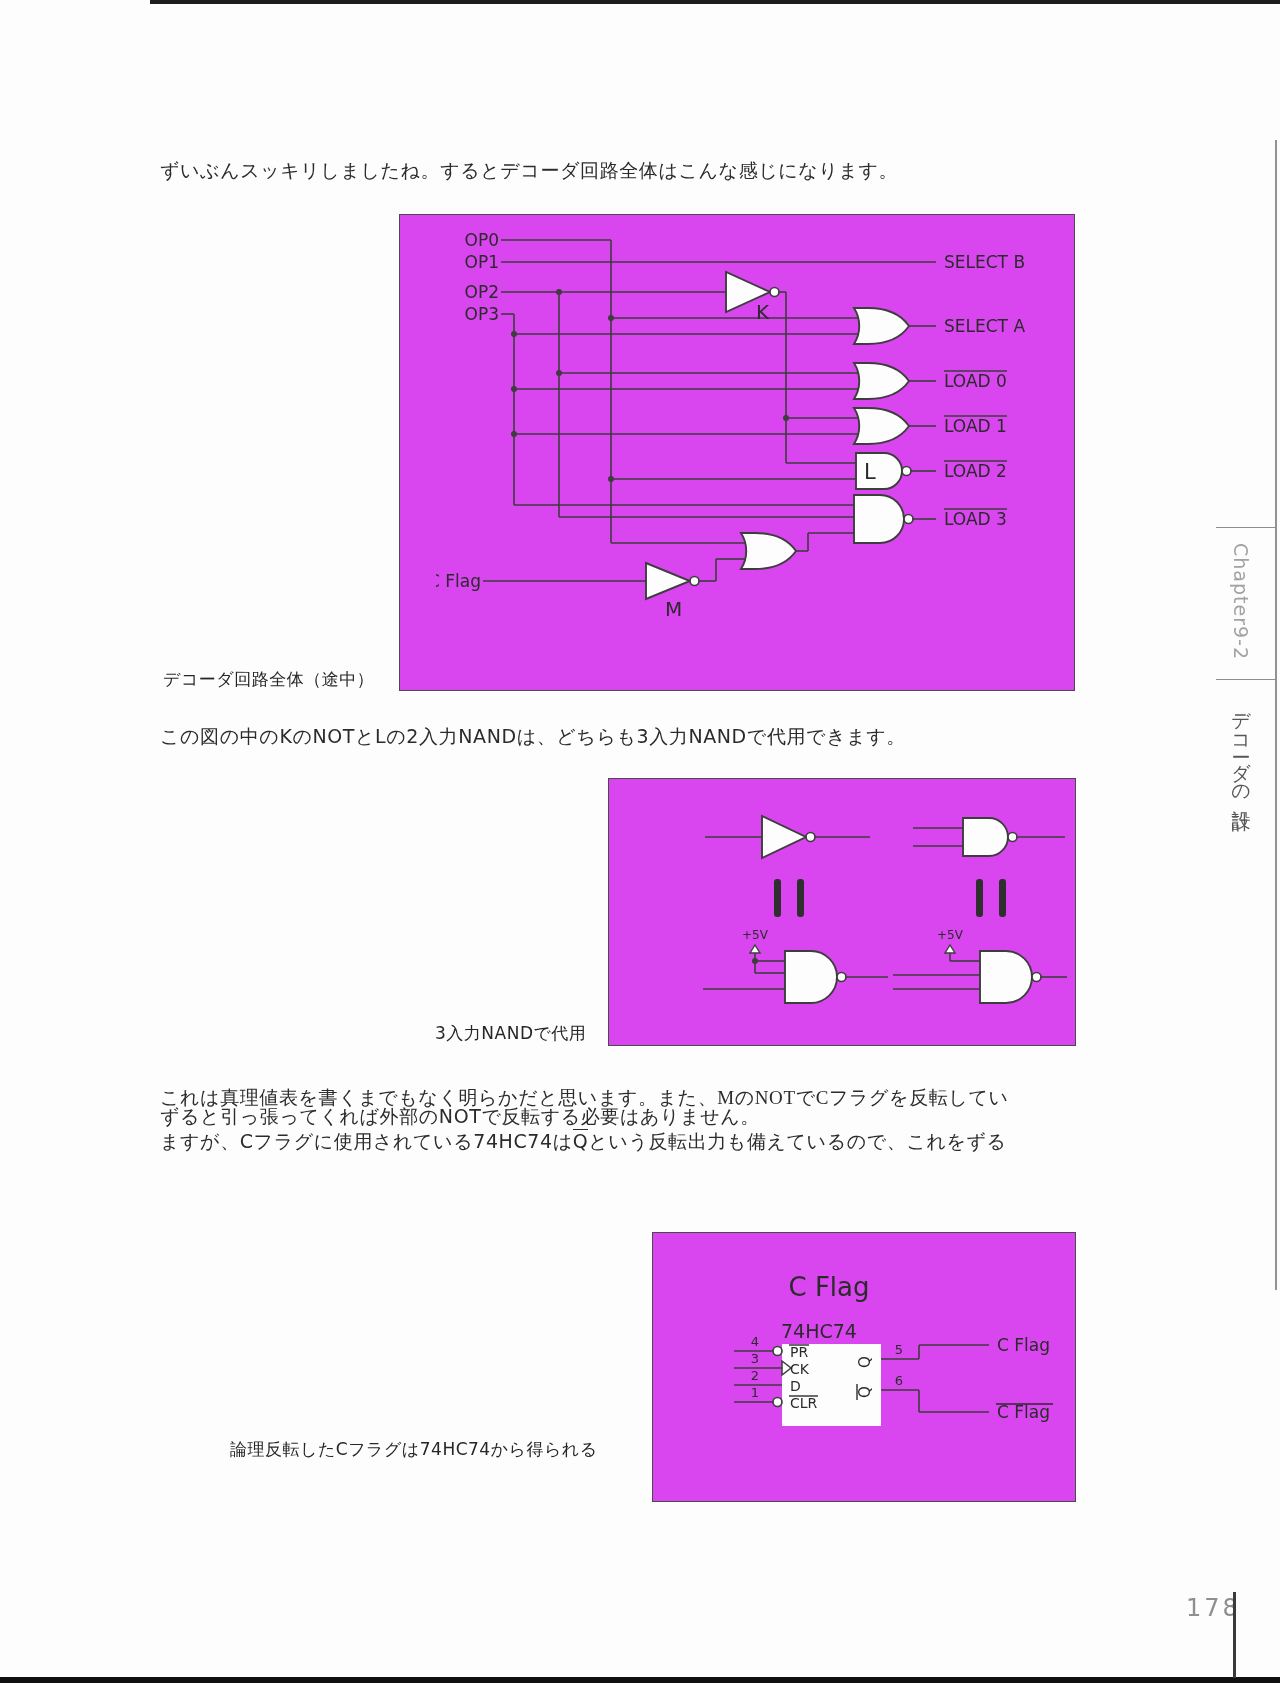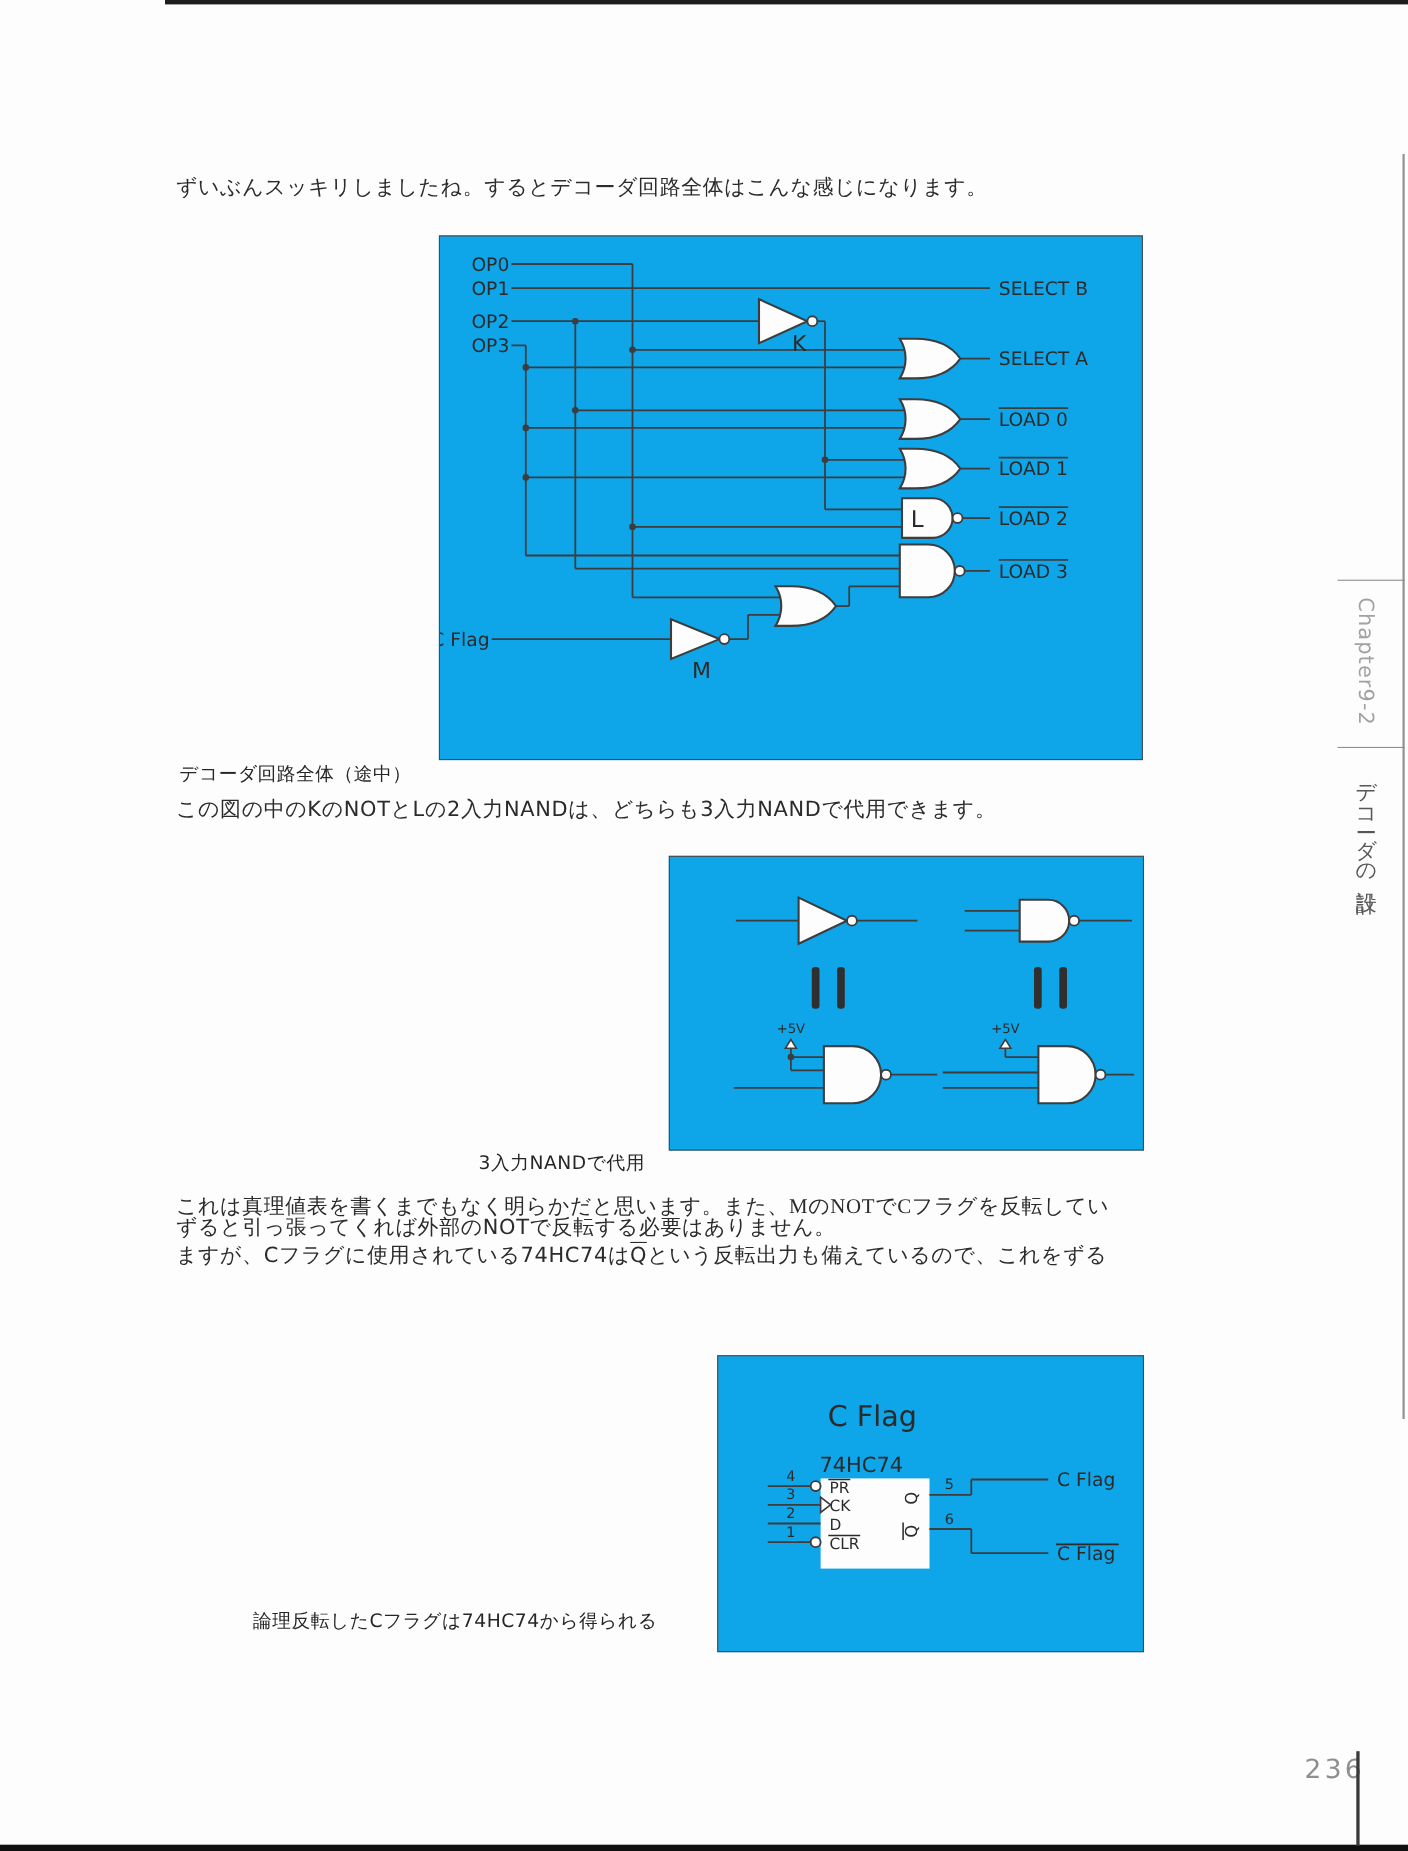--- a/index.html
+++ b/index.html
@@ -2,22 +2,22 @@
 <html><head>
 <meta charset="utf-8">
 <style>
   html,body{margin:0;padding:0;}
   body{
     width:1280px;height:1683px;position:relative;background:#fdfdfd;
     font-family:"DejaVu Sans","Liberation Sans",sans-serif;color:#2b2b2b;overflow:hidden;
   }
   .abs{position:absolute;}
   .para{font-size:19px;letter-spacing:.6px;white-space:nowrap;line-height:24px;}
-  .cap{font-size:17px;letter-spacing:.5px;white-space:nowrap;color:#262626;margin-top:24px;}
-  .figbox{border:1.6px solid #4a4a4a;background:#0ea5e9;}
+  .cap{font-size:17px;letter-spacing:.5px;white-space:nowrap;color:#262626;}
+  .figbox{border:1.6px solid #4a4a4a;background:#d946ef;padding-left:36px;}
   .bar{background:#1d1d1d;}
   .ov{border-top:1.6px solid #2b2b2b;padding-top:0px;}
   .vtext{writing-mode:vertical-rl;text-orientation:mixed;white-space:nowrap;}
   .rule{border-top:1.8px solid #8f8f8f;height:0;width:61px;}
   svg text{font-family:"DejaVu Sans","Liberation Sans",sans-serif;fill:#2b2b2b;}
   svg line, svg path, svg polygon, svg polyline{stroke:#3d3d3d;fill:none;}
   svg .wire{stroke-width:1.6;}
   svg .gate{stroke-width:1.9;fill:#fdfdfd;}
   svg .dot{fill:#3d3d3d;stroke:none;}
   svg .bub{fill:#fdfdfd;stroke:#3d3d3d;stroke-width:1.7;}
@@ -28,21 +28,21 @@
 
 <div class="abs bar" style="left:150px;top:0;width:1130px;height:4px;"></div>
 <div class="abs bar" style="left:0;top:1677px;width:1280px;height:6px;background:#101010;"></div>
 <div class="abs" style="left:1275px;top:140px;width:2px;height:1150px;background:#929292;"></div>
 
 <div class="abs rule" style="left:1216px;top:527px;"></div>
 <div class="abs vtext" style="left:1230px;top:543px;font-size:19px;color:#a2a2a2;letter-spacing:1px;">Chapter9-2</div>
 <div class="abs rule" style="left:1216px;top:679px;"></div>
 <div class="abs vtext" style="left:1229px;top:699px;font-size:19px;color:#575757;letter-spacing:2px;">デコーダの設計</div>
 
-<div class="abs" style="left:1186px;top:1594px;font-size:24px;color:#8f8f8f;letter-spacing:3px;">236</div>
+<div class="abs" style="left:1186px;top:1594px;font-size:24px;color:#8f8f8f;letter-spacing:3px;">178</div>
 <div class="abs" style="left:1233px;top:1592px;width:2.5px;height:86px;background:#3a3a3a;"></div>
 
 <div class="abs para" style="left:160px;top:142px;margin-top:16px;">ずいぶんスッキリしましたね。するとデコーダ回路全体はこんな感じになります。</div>
 
 <div class="abs figbox" style="left:399px;top:214px;width:638px;height:475px;">
   <svg width="638" height="475" viewBox="0 0 638 475">
     <g class="wire">
 
       <line x1="65" y1="25" x2="175" y2="25"></line>
         <line x1="175" y1="25" x2="175" y2="328"></line>

